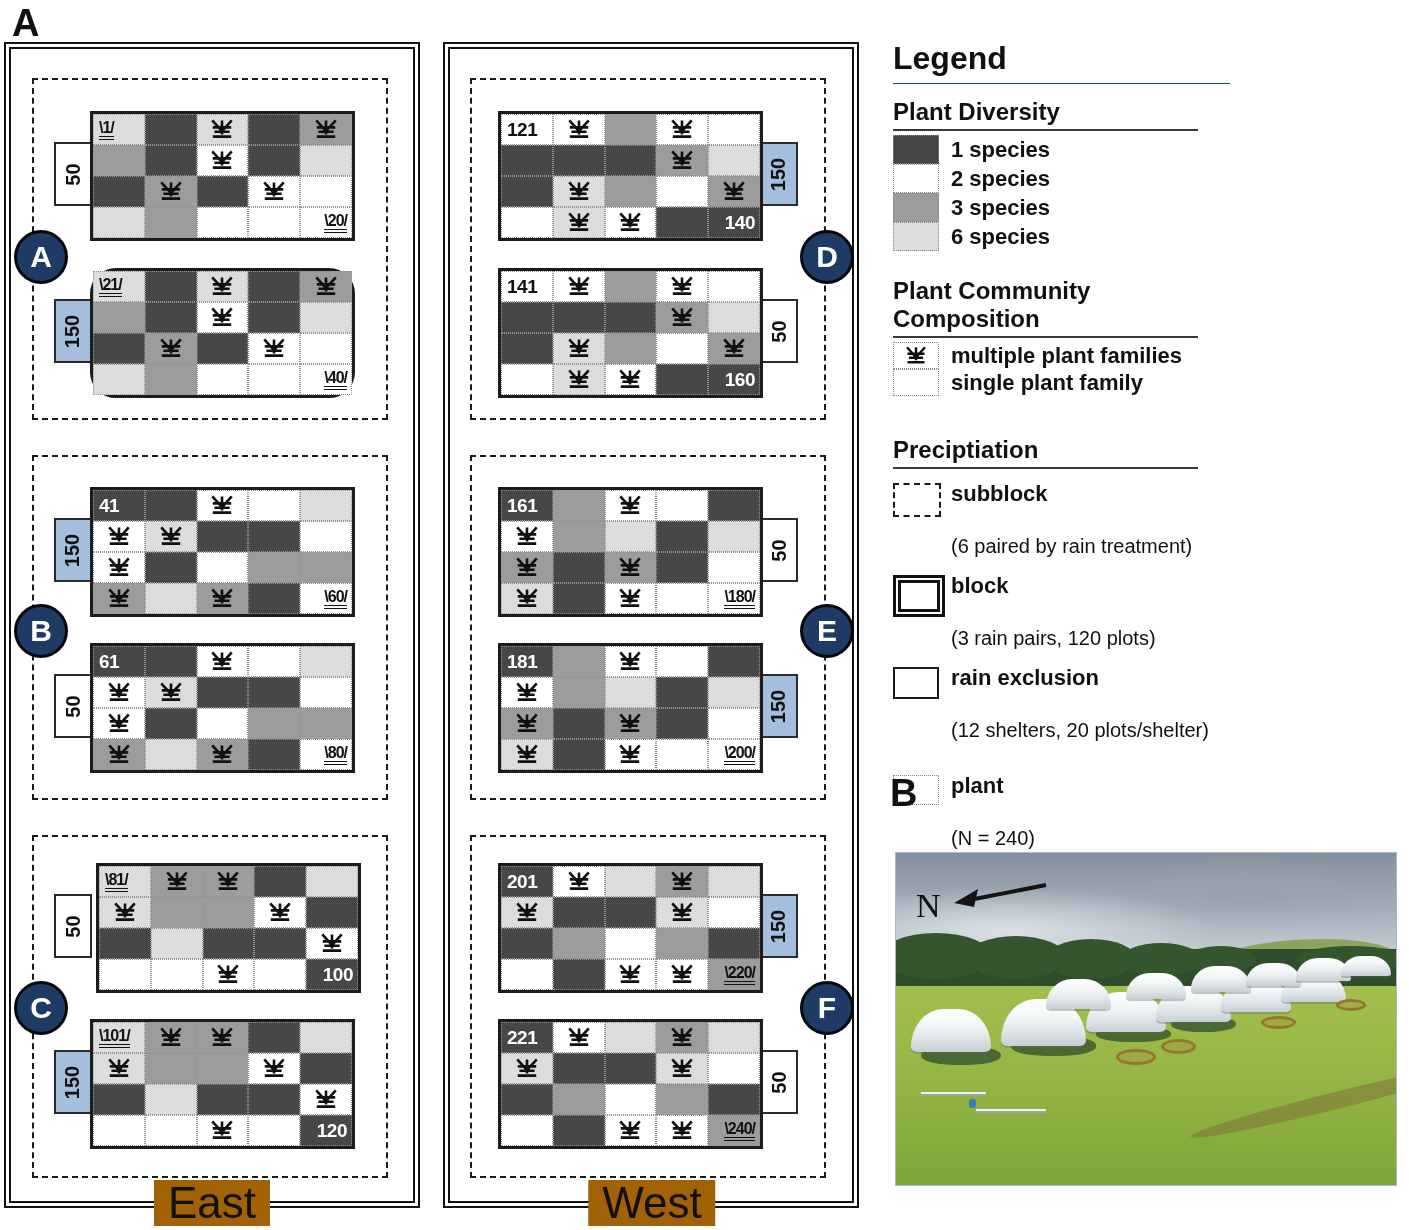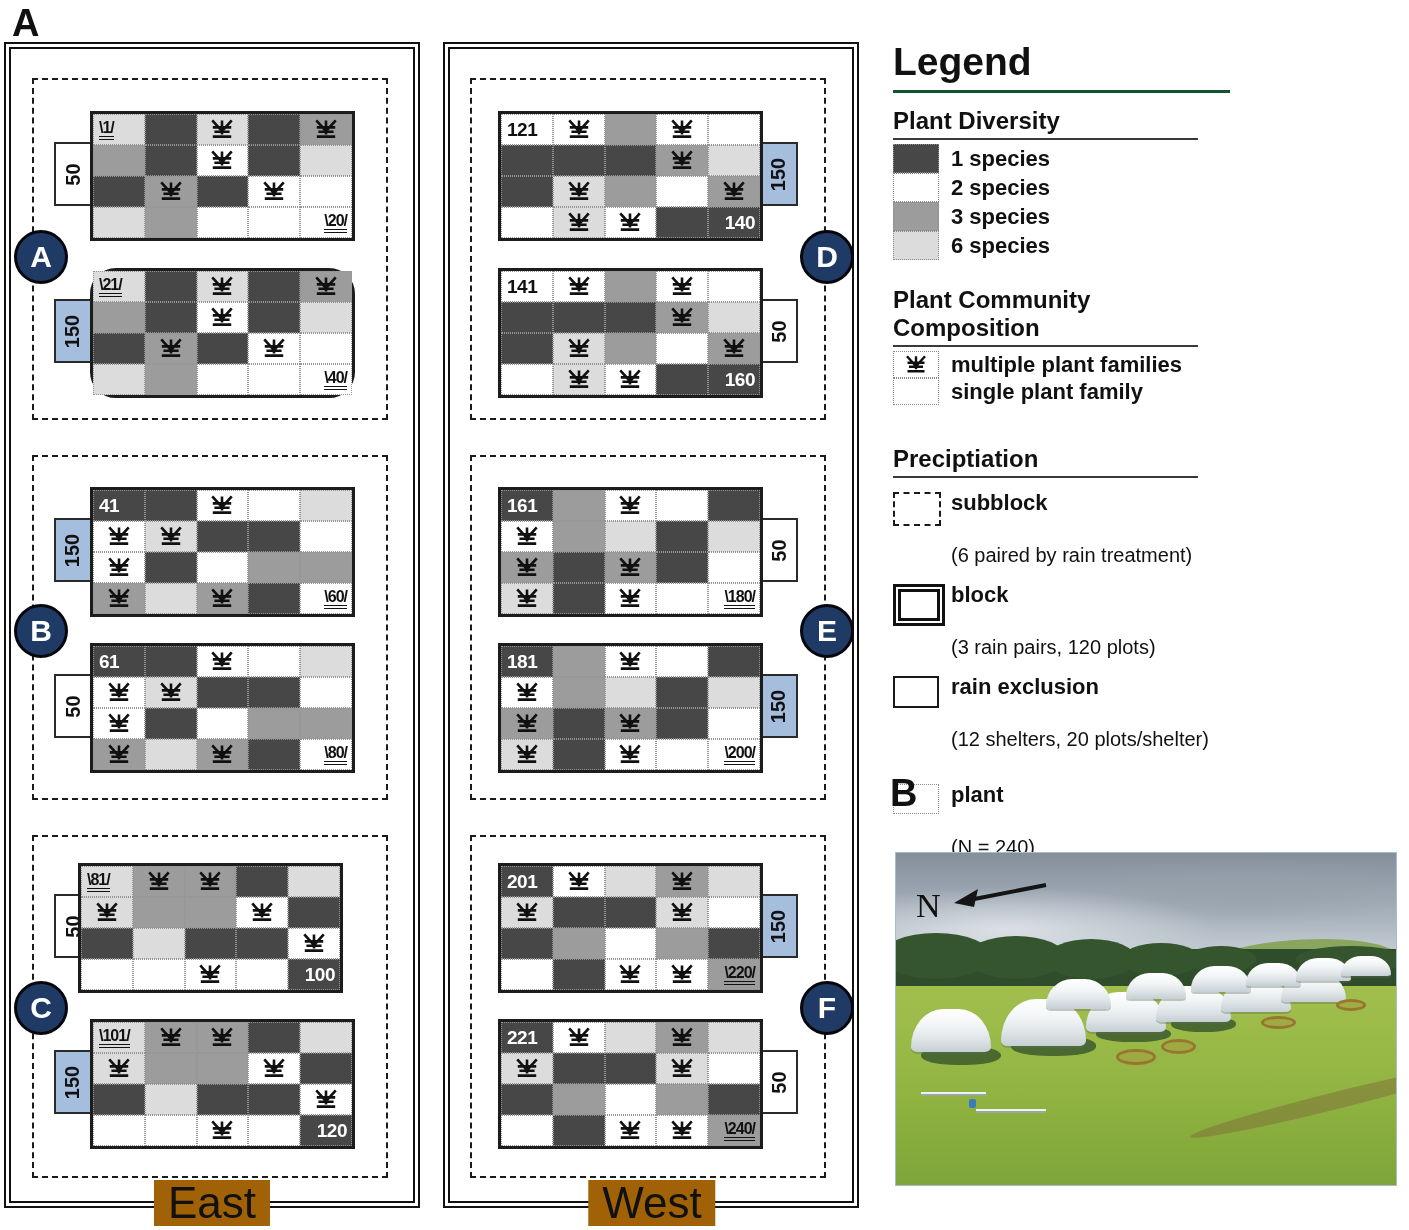--- a/index.html
+++ b/index.html
@@ -34,21 +34,21 @@
              border-bottom:4px double #111; padding-bottom:0; line-height:17px; }
   .picon { display:block; }
 
   .rain-box { position:absolute; width:38px; height:64px; border:2.5px solid #2a2a2a;
               background:#fff; z-index:1; display:flex; align-items:center; justify-content:center; }
   .rain-box.blue { background:var(--rain150,#a5bede); }
   .rain-box span { transform:rotate(-90deg); font-size:20px; font-weight:bold; color:#111; white-space:nowrap; }
 
   
   .legend { position:absolute; left:893px; top:40px; width:337px; color:#111; }
-  .lg-title { font-size:39px; font-weight:bold; border-bottom:3px solid #14532d; padding-bottom:6px; }
+  .lg-title { font-size:32px; font-weight:bold; border-bottom:1px solid #14532d; padding-bottom:6px; }
   .lg-head { font-size:24px; font-weight:bold; border-bottom:2.5px solid #3a3a3a;
              padding-bottom:3px; width:305px; }
   .dv-rows { margin-top:4px; }
   .dv-row { display:flex; align-items:center; height:29px; }
   .dv-swatch { width:46px; height:29px; border:1.5px dotted #8a8a8a; flex:none; }
   .dv-label, .cp-label { font-size:22px; font-weight:bold; margin-left:12px; }
   .cp-rows { margin-top:4px; }
   .cp-row { display:flex; align-items:center; height:27px; }
   .cp-swatch { width:46px; height:27px; border:1.5px dotted #8a8a8a; flex:none;
                display:flex; align-items:center; justify-content:center; background:#fff; }
@@ -309,21 +309,21 @@
         <div class="cell d1"></div>
         <div class="cell d2 last">
           <span class="iconnum">\80/</span>
         </div>
       </div>
       <div class="subblock" style="left: 32px; top: 835px; width: 356px; height: 343px;"></div>
       <div class="circle" style="left: 14px; top: 981px;">C</div>
       <div class="rain-box" style="left: 54px; top: 894px;">
         <span>50</span>
       </div>
-      <div class="shelter-grid" style="left: 78px; top: 863px;">
+      <div class="shelter-grid" style="left: 96px; top: 863px;">
         <div class="cell d6 first">
           <span class="iconnum">\81/</span>
         </div>
         <div class="cell d3">
           <svg class="picon" width="26" height="22.099999999999998" viewBox="0 0 24 20">
             <path d="M3 2 L12 12 M21 2 L12 12 M12 2 L12 15 M3.5 8.5 H20.5 M5 12.5 H19 M3.5 17 H20.5" stroke="#101010" stroke-width="2.4" fill="none"></path>
           </svg>
         </div>
         <div class="cell d3">
           <svg class="picon" width="26" height="22.099999999999998" viewBox="0 0 24 20">

